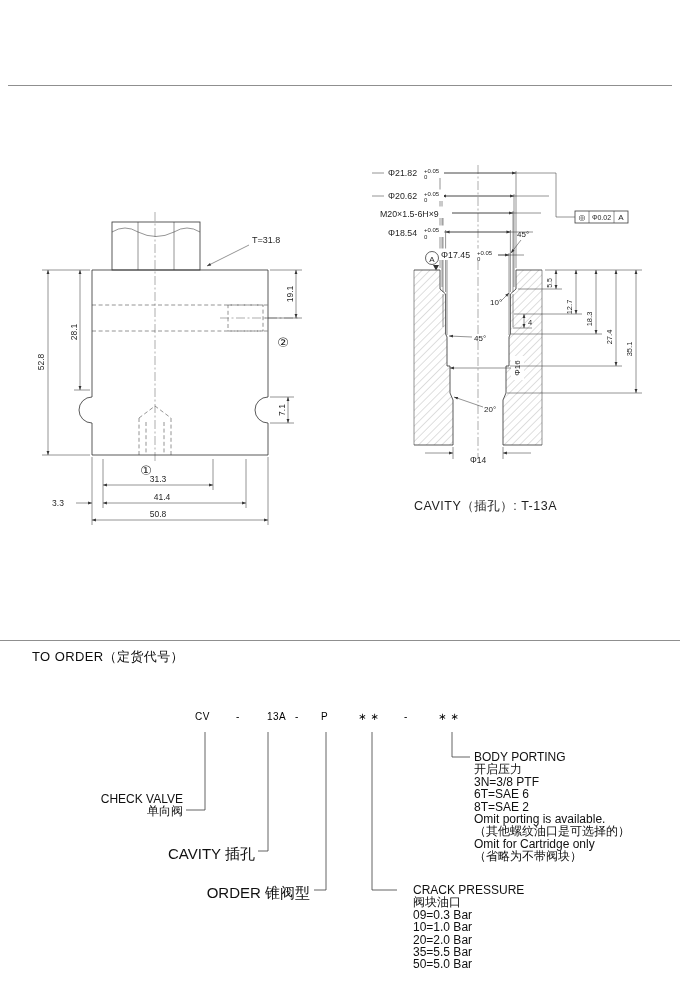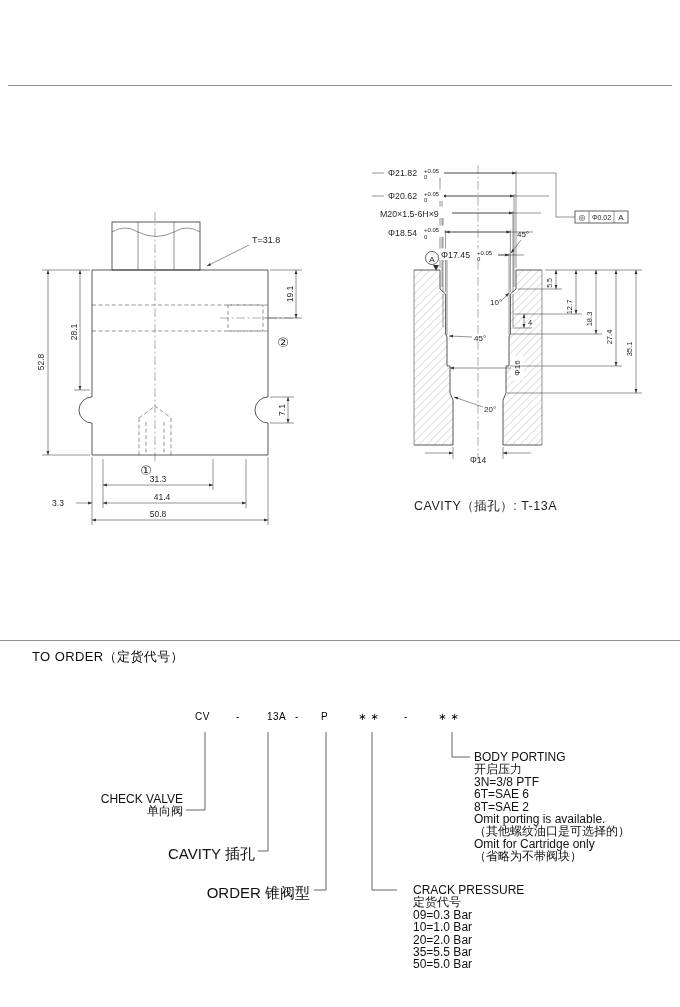--- a/index.html
+++ b/index.html
@@ -287,19 +287,19 @@
   <div>6T=SAE 6</div>
   <div>8T=SAE 2</div>
   <div>Omit porting is available.</div>
   <div>（其他螺纹油口是可选择的）</div>
   <div>Omit for Cartridge only</div>
   <div>（省略为不带阀块）</div>
 </div>
 
 <div class="block" style="left:400px; top:884px;margin-left:13px;">
   <div>CRACK PRESSURE</div>
-  <div>定货代号</div>
+  <div>阀块油口</div>
   <div>09=0.3 Bar</div>
   <div>10=1.0 Bar</div>
   <div>20=2.0 Bar</div>
   <div>35=5.5 Bar</div>
   <div>50=5.0 Bar</div>
 </div>
 
 </body></html>

